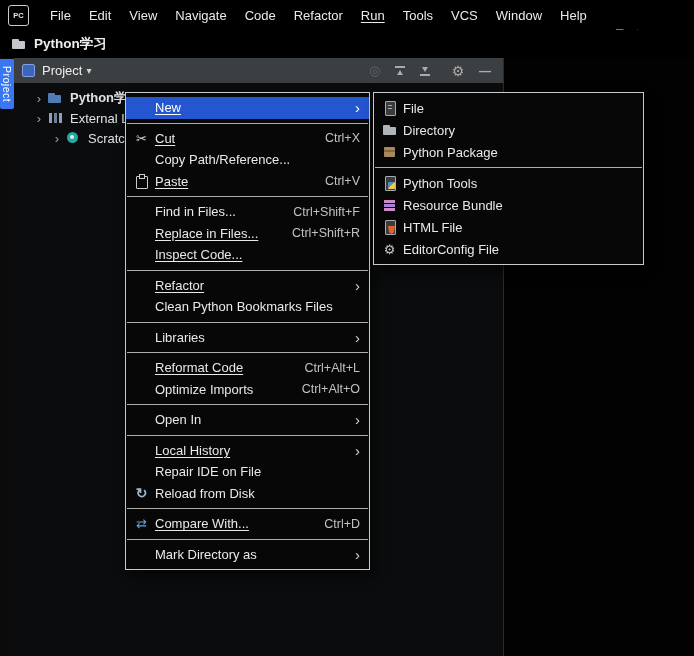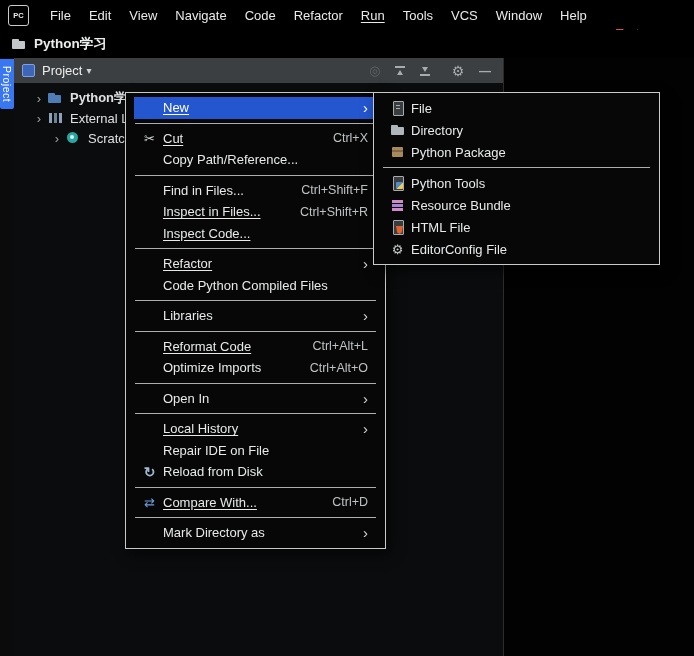--- a/index.html
+++ b/index.html
@@ -76,21 +76,21 @@
   .icon-file::before,.icon-scratch-file::before,.icon-python-file::before,.icon-html-file::before{content:"";position:absolute;left:4px;top:1px;width:9px;height:13px;border:1px solid #a7abae;background:#3a3d3f;border-radius:1px;}
   .icon-file::after{content:"";position:absolute;left:7px;top:5px;width:4px;height:1px;background:#a7abae;box-shadow:0 3px 0 #a7abae;}
   .icon-scratch-file::after{content:"";position:absolute;left:8px;top:8px;width:6px;height:6px;border-radius:50%;background:#62b543;}
   .icon-python-file::after{content:"";position:absolute;left:7px;top:7px;width:7px;height:7px;border-radius:1px;background:linear-gradient(135deg,#4d8fcc 50%,#f2c94c 50%);}
   .icon-html-file::after{content:"";position:absolute;left:7px;top:7px;width:7px;height:8px;background:#e0622f;clip-path:polygon(0 0,100% 0,84% 82%,50% 100%,16% 82%);}
   .icon-python-package::before{content:"";position:absolute;left:3px;top:3px;width:11px;height:10px;background:#a8895c;border-radius:1px;}
   .icon-python-package::after{content:"";position:absolute;left:3px;top:6px;width:11px;height:2px;background:#816844;}
   .icon-resource-bundle::before{content:"";position:absolute;left:3px;top:3px;width:11px;height:2.5px;background:#cf8bc6;box-shadow:0 4px 0 #a981d6,0 8px 0 #cf8bc6;}
 
   
-  .menu{position:absolute;background:#070707;border:1px solid #c9c9c9;padding:4px 8px;z-index:10;box-shadow:4px 6px 12px rgba(0,0,0,.55);}
+  .menu{position:absolute;background:#070707;border:1px solid #c9c9c9;padding:4px 0;z-index:10;box-shadow:4px 6px 12px rgba(0,0,0,.55);}
   #context-menu{left:125px;top:92px;width:243px;}
   #new-submenu{left:373px;top:92px;width:269px;z-index:11;}
   .mrow{height:21.5px;display:flex;align-items:center;padding:0 9px 0 7px;font-size:13px;color:#e7e9ea;cursor:default;}
   #new-submenu .mrow{height:22px;}
   .mrow.sel{background:#2356cf;color:#fff;}
   .mlabel{white-space:nowrap;}
   .mlabel.u{text-decoration:underline;text-underline-offset:2px;}
   .msc{margin-left:auto;padding-left:22px;font-size:12.5px;color:#bfc2c4;white-space:nowrap;}
   .mrow.sel .msc{color:#fff;}
   .msc.arrow{font-size:15px;color:#d4d6d8;line-height:1;}
@@ -174,45 +174,50 @@
       <div class="mrow">
         <span class="mi icon-scissors">✂</span>
         <span class="mlabel u">Cut</span>
         <span class="msc">Ctrl+X</span>
       </div>
       <div class="mrow">
         <span class="mi"></span>
         <span class="mlabel">Copy Path/Reference...</span>
         <span class="msc"></span>
       </div>
+      <div class="mrow">
+        <span class="mi icon-paste"></span>
+        <span class="mlabel u">Paste</span>
+        <span class="msc">Ctrl+V</span>
+      </div>
       <div class="msep"></div>
       <div class="mrow">
         <span class="mi"></span>
         <span class="mlabel">Find in Files...</span>
         <span class="msc">Ctrl+Shift+F</span>
       </div>
       <div class="mrow">
         <span class="mi"></span>
-        <span class="mlabel u">Inspect in Files...</span>
+        <span class="mlabel u">Replace in Files...</span>
         <span class="msc">Ctrl+Shift+R</span>
       </div>
       <div class="mrow">
         <span class="mi"></span>
         <span class="mlabel u">Inspect Code...</span>
         <span class="msc"></span>
       </div>
       <div class="msep"></div>
       <div class="mrow">
         <span class="mi"></span>
         <span class="mlabel u">Refactor</span>
         <span class="msc arrow">›</span>
       </div>
       <div class="mrow">
         <span class="mi"></span>
-        <span class="mlabel">Code Python Compiled Files</span>
+        <span class="mlabel">Clean Python Bookmarks Files</span>
         <span class="msc"></span>
       </div>
       <div class="msep"></div>
       <div class="mrow">
         <span class="mi"></span>
         <span class="mlabel">Libraries</span>
         <span class="msc arrow">›</span>
       </div>
       <div class="msep"></div>
       <div class="mrow">

